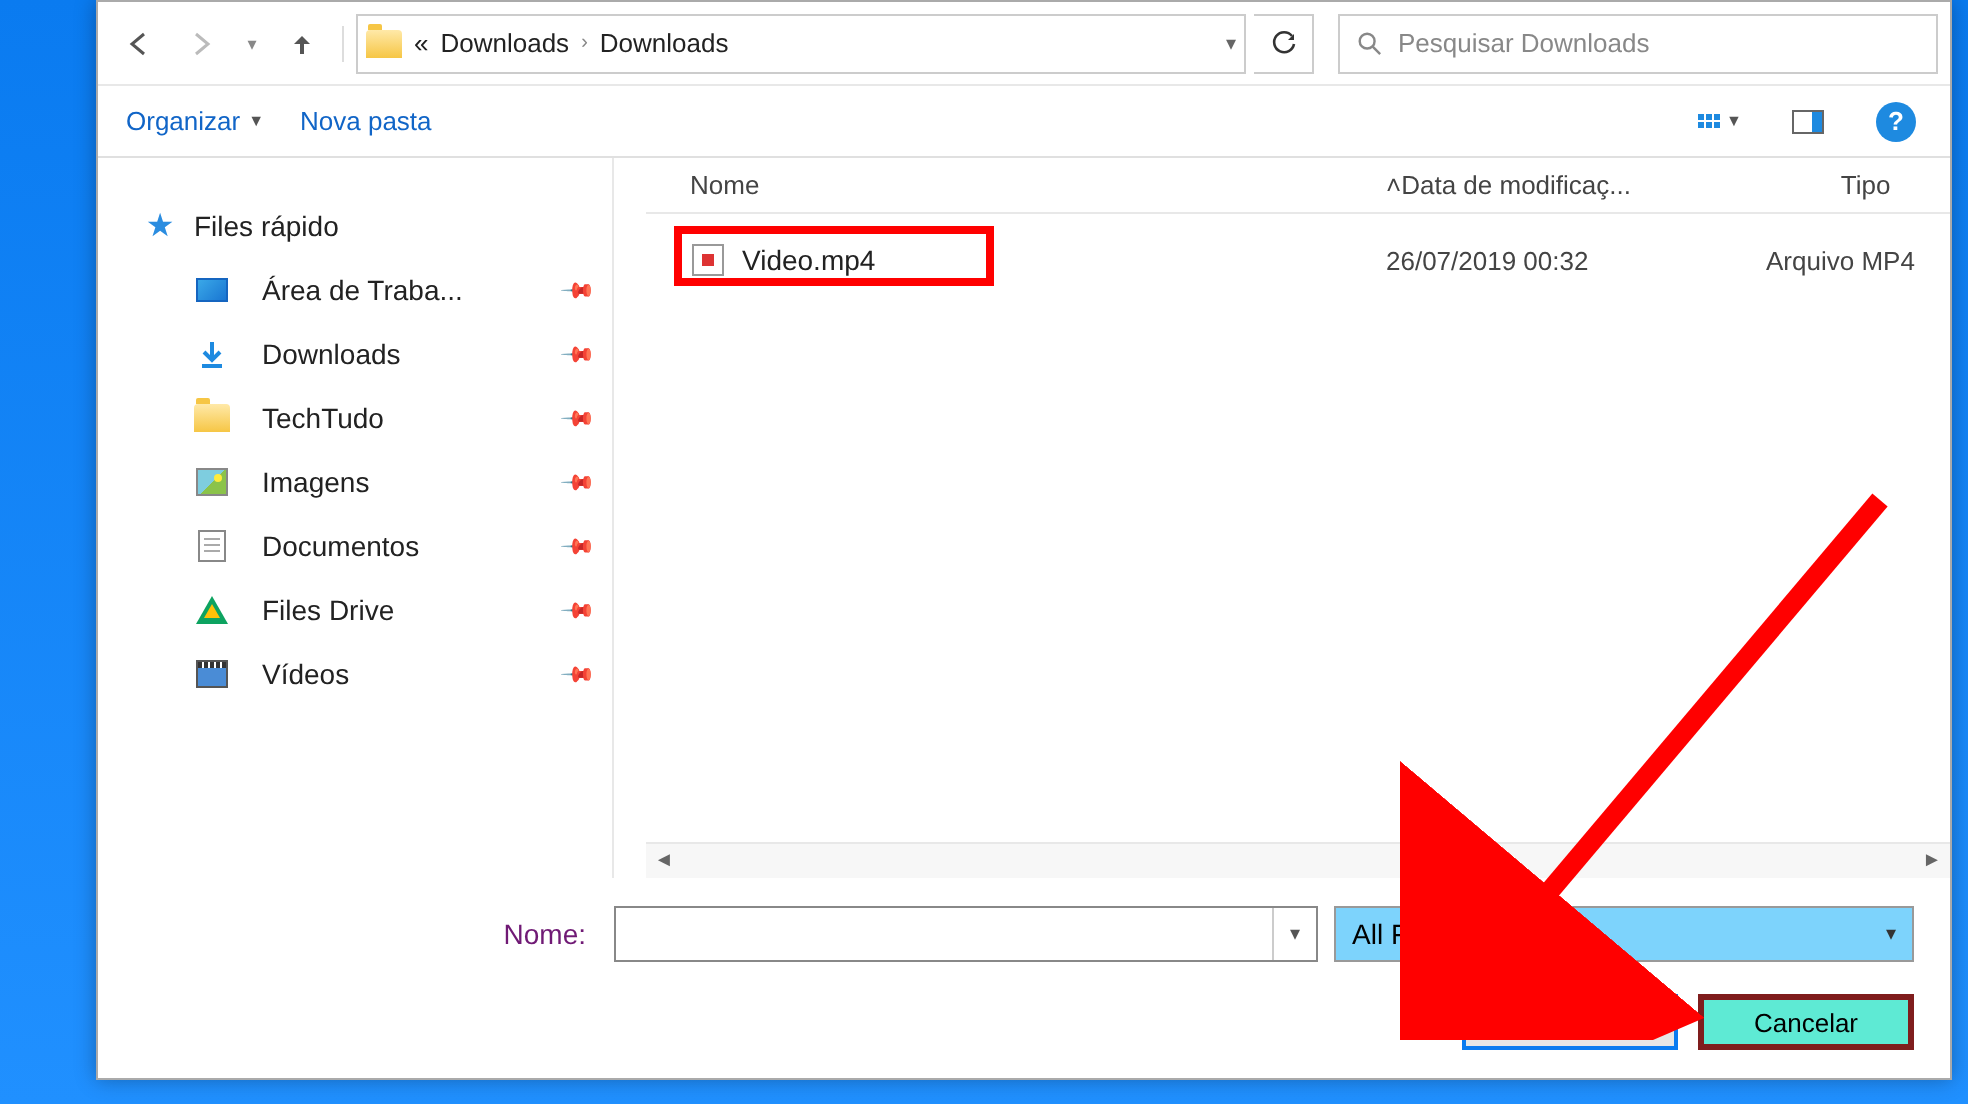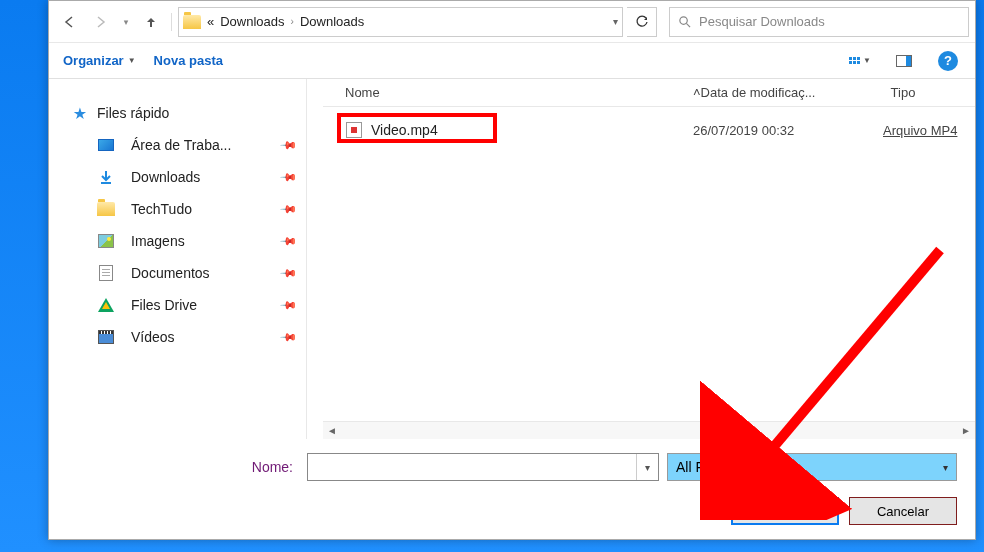--- a/index.html
+++ b/index.html
@@ -8,54 +8,54 @@
 .addr-row { height: 42px; display: flex; align-items: center; padding: 4px 6px; gap: 4px; border-bottom: 1px solid #e8e8e8; }
 .nav-btn { width: 28px; height: 28px; display: flex; align-items: center; justify-content: center; color: #666; cursor: pointer; font-size: 14px; }
 .nav-btn.disabled { color: #bbb; }
 .nav-sep { width: 1px; height: 18px; background: #ddd; margin: 0 2px; }
 .addr-bar { flex: 1; height: 30px; border: 1px solid #ccc; display: flex; align-items: center; padding: 0 4px; gap: 6px; font-size: 13px; color: #222; min-width: 0; }
 .addr-bar .crumb { display: flex; align-items: center; gap: 4px; cursor: pointer; }
 .addr-bar .sep { color: #888; font-size: 10px; }
 .refresh-btn { width: 30px; height: 30px; border: 1px solid #ccc; border-left: none; display: flex; align-items: center; justify-content: center; color: #333; cursor: pointer; }
 .search-box { width: 300px; height: 30px; border: 1px solid #ccc; margin-left: 8px; display: flex; align-items: center; padding: 0 8px; color: #888; font-size: 13px; gap: 8px; }
 .toolbar-row { height: 36px; display: flex; align-items: center; padding: 0 14px; gap: 18px; border-bottom: 1px solid #e0e0e0; font-size: 13px; }
-.tool-link { color: #1165c7; cursor: pointer; display: flex; align-items: center; gap: 4px; font-weight: bold; }
+.tool-link { color: #1165c7; cursor: pointer; display: flex; align-items: center; gap: 4px; }
 .tool-link .drop { font-size: 8px; color: #555; }
 .toolbar-spacer { flex: 1; }
 .tool-icon { width: 26px; height: 26px; display: flex; align-items: center; justify-content: center; color: #555; cursor: pointer; font-size: 14px; }
 .help-icon { width: 20px; height: 20px; border-radius: 50%; background: #1e8ae0; color: #fff; display: flex; align-items: center; justify-content: center; font-size: 13px; font-weight: bold; }
 .main-area { flex: 1; display: flex; min-height: 0; }
 .sidebar { width: 258px; border-right: 1px solid #e8e8e8; overflow: hidden; padding-top: 18px; }
 .side-item { display: flex; align-items: center; height: 32px; padding-left: 22px; gap: 8px; font-size: 14px; color: #222; cursor: pointer; }
 .side-item.sub { padding-left: 48px; gap: 16px; }
 .side-icon { width: 18px; height: 18px; display: flex; align-items: center; justify-content: center; flex-shrink: 0; }
 .pin { color: #8daed8; font-size: 11px; margin-left: auto; margin-right: 10px; transform: rotate(45deg); }
 .file-area { flex: 1; display: flex; flex-direction: column; margin-left: 16px; }
 .col-headers { height: 28px; display: flex; align-items: center; border-bottom: 1px solid #e8e8e8; font-size: 13px; color: #444; }
 .col-nome { width: 370px; padding-left: 22px; display: flex; align-items: center; gap: 6px; }
 .col-data { width: 190px; }
-.col-tipo { flex: 1; }
+.col-tipo { flex: 1; text-align: center; }
 .file-list { flex: 1; position: relative; overflow: hidden; }
 .file-row { display: flex; align-items: center; height: 30px; font-size: 14px; color: #222; }
 .file-row .fname { width: 370px; padding-left: 22px; display: flex; align-items: center; gap: 8px; }
 .file-row .fdate { width: 190px; color: #444; font-size: 13px; }
-.file-row .ftype { flex: 1; color: #444; font-size: 13px; text-decoration: underline; }
+.file-row .ftype { flex: 1; color: #444; font-size: 13px; }
 .highlight-box { position: absolute; border: 4px solid #ff0000; top: 6px; left: 14px; width: 160px; height: 30px; pointer-events: none; }
 .file-scroll { height: 18px; border-top: 1px solid #e8e8e8; display: flex; align-items: center; background: #f7f7f7; }
 .scroll-arrow { width: 18px; height: 18px; display: flex; align-items: center; justify-content: center; color: #666; font-size: 10px; cursor: pointer; }
 .scroll-track { flex: 1; height: 14px; }
 .bottom-panel { padding: 14px 18px 14px 18px; background: #fff; }
 .filename-row { display: flex; align-items: center; gap: 8px; }
 .fn-label { width: 232px; text-align: right; font-size: 14px; color: #701a75; padding-right: 6px; }
 .fn-input { flex: 1; height: 28px; border: 1px solid #888; display: flex; align-items: center; position: relative; background: #fff; }
 .fn-input .dd { width: 22px; height: 26px; border-left: 1px solid #ccc; display: flex; align-items: center; justify-content: center; color: #555; font-size: 10px; cursor: pointer; margin-left: auto; }
 .ft-select { width: 290px; height: 28px; border: 1px solid #999; background: #7dd3fc; display: flex; align-items: center; padding: 0 8px; font-size: 14px; cursor: pointer; }
 .ft-select .dd { margin-left: auto; font-size: 10px; color: #333; }
 .btn-row { display: flex; justify-content: flex-end; gap: 10px; margin-top: 16px; }
-.dlg-btn { width: 108px; height: 28px; border: 1px solid #7f1d1d; background: #e5e5e5; font-size: 13px; cursor: pointer; display: flex; align-items: center; justify-content: center; }
+.dlg-btn { width: 108px; height: 28px; border: 3px solid #7f1d1d; background: #5eead4; font-size: 13px; cursor: pointer; display: flex; align-items: center; justify-content: center; }
 .dlg-btn.primary { border: 2px solid #0a7bf0; background: #e6e6e6; }
 .red-arrow { position: absolute; pointer-events: none; z-index: 100; }
 .folder-ico { width: 18px; height: 14px; background: linear-gradient(180deg, #ffe9a8 0%, #f6c645 100%); border-radius: 2px 2px 0 0; position: relative; }
 .folder-ico::before { content: ''; position: absolute; top: -3px; left: 1px; width: 7px; height: 3px; background: #f6c645; border-radius: 1px 1px 0 0; }
 .star-ico { color: #2b8de0; font-size: 16px; }
 .desktop-ico { width: 16px; height: 12px; background: linear-gradient(135deg, #3aa8e8, #1976d2); border: 1px solid #1565c0; }
 .download-arrow-ico { color: #1e8ae0; font-size: 14px; }
 .gdrive-ico { width: 0; height: 0; border-left: 8px solid transparent; border-right: 8px solid transparent; border-bottom: 14px solid #0da360; position: relative; }
 .gdrive-ico::after { content: ''; position: absolute; left: -4px; top: 4px; width: 0; height: 0; border-left: 4px solid transparent; border-right: 4px solid transparent; border-bottom: 7px solid #ffc107; }
 .video-ico { width: 16px; height: 14px; background: repeating-linear-gradient(90deg, #333 0px, #333 2px, #fff 2px, #fff 3px), linear-gradient(#4a8cd6, #4a8cd6); background-size: 100% 3px, 100% 100%; background-position: 0 0, 0 3px; background-repeat: no-repeat; border: 1px solid #555; }

